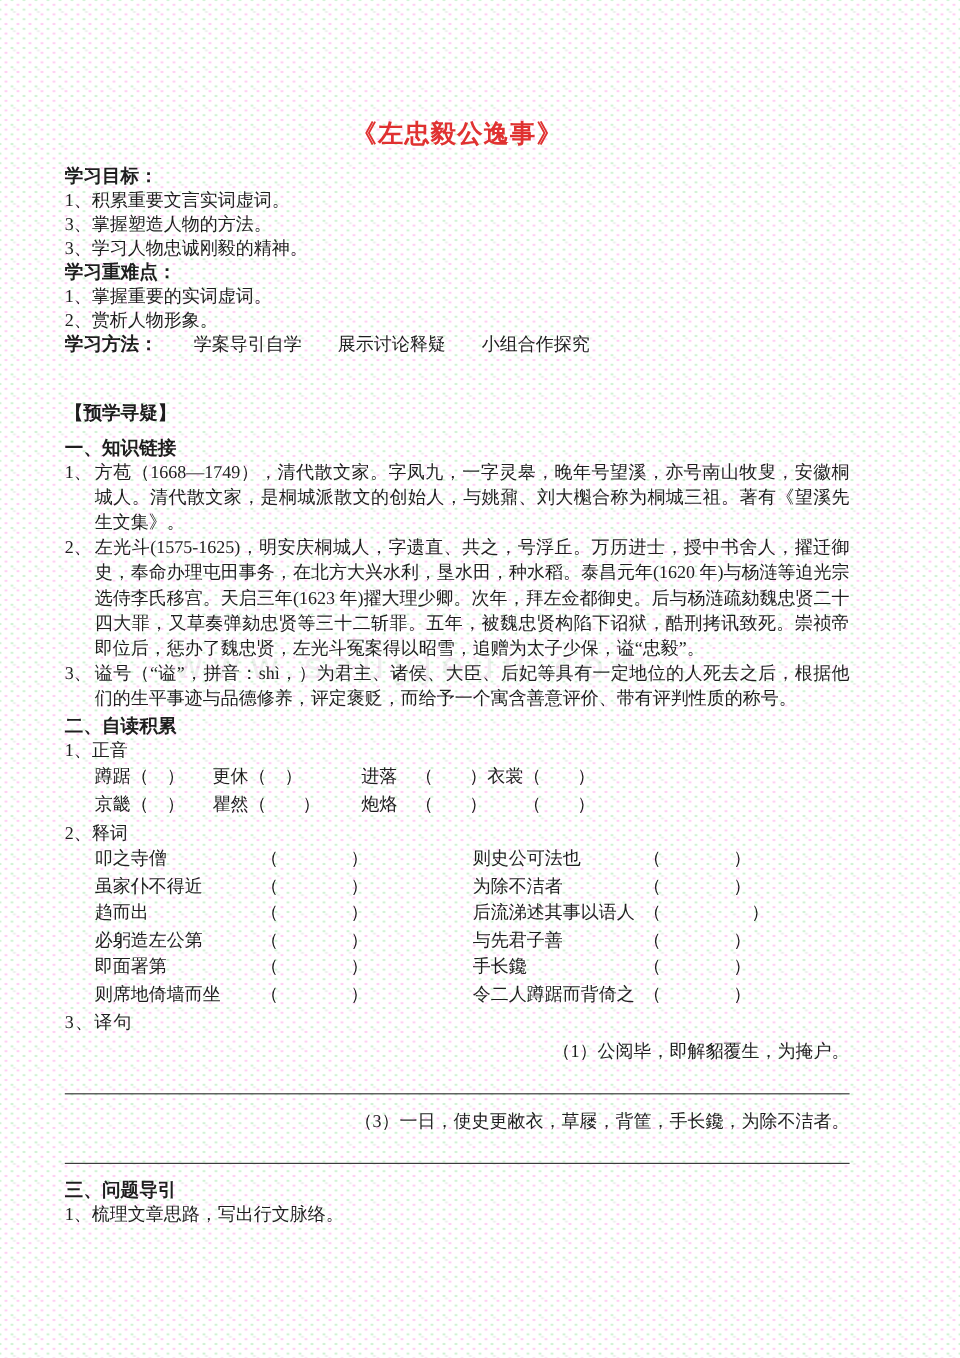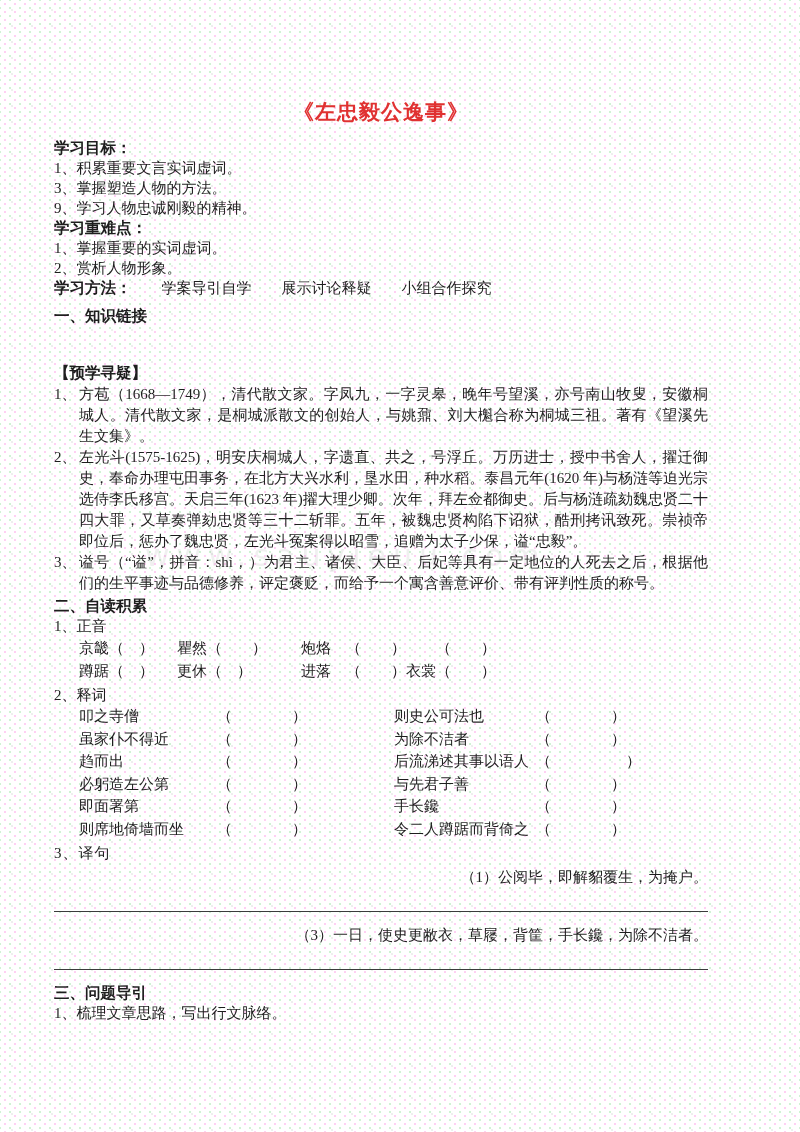--- a/index.html
+++ b/index.html
@@ -56,64 +56,64 @@
 <div class="page">
   <div class="watermark">www.sauyjeuu.com</div>
   <div class="content">
 
     <div class="title">《左忠毅公逸事》</div>
 
     <div class="h line">学习目标：</div>
     <div>
         <div class="line">1、积累重要文言实词虚词。</div>
         <div class="line">3、掌握塑造人物的方法。</div>
-        <div class="line">9、学习人物忠诚刚毅的精神。</div>
+        <div class="line">3、学习人物忠诚刚毅的精神。</div>
       </div>
 
     <div class="h line">学习重难点：</div>
     <div>
         <div class="line">1、掌握重要的实词虚词。</div>
         <div class="line">2、赏析人物形象。</div>
       </div>
 
     <div class="line methods-line">
       <span class="h">学习方法：</span><span><span class="m">学案导引自学</span><span class="m">展示讨论释疑</span><span class="m">小组合作探究</span></span>
     </div>
 
+    <div class="h preview">【预学寻疑】</div>
+
     <div class="h line kh">一、知识链接</div>
-
-    <div class="h preview">【预学寻疑】</div>
     <div>
         <div class="kitem">
           <span class="knum">1、</span>
           <span class="ktext">方苞（1668—1749），清代散文家。字凤九，一字灵皋，晚年号望溪，亦号南山牧叟，安徽桐城人。清代散文家，是桐城派散文的创始人，与姚鼐、刘大櫆合称为桐城三祖。著有《望溪先生文集》。</span>
         </div>
         <div class="kitem">
           <span class="knum">2、</span>
           <span class="ktext">左光斗(1575-1625)，明安庆桐城人，字遗直、共之，号浮丘。万历进士，授中书舍人，擢迁御史，奉命办理屯田事务，在北方大兴水利，垦水田，种水稻。泰昌元年(1620 年)与杨涟等迫光宗选侍李氏移宫。天启三年(1623 年)擢大理少卿。次年，拜左佥都御史。后与杨涟疏劾魏忠贤二十四大罪，又草奏弹劾忠贤等三十二斩罪。五年，被魏忠贤构陷下诏狱，酷刑拷讯致死。崇祯帝即位后，惩办了魏忠贤，左光斗冤案得以昭雪，追赠为太子少保，谥“忠毅”。</span>
         </div>
         <div class="kitem">
           <span class="knum">3、</span>
           <span class="ktext">谥号（“谥”，拼音：shì，）为君主、诸侯、大臣、后妃等具有一定地位的人死去之后，根据他们的生平事迹与品德修养，评定褒贬，而给予一个寓含善意评价、带有评判性质的称号。</span>
         </div>
       </div>
 
     <div class="h line sub">二、自读积累</div>
 
     <div class="line">1、正音</div>
     <div class="zrows">
         <div class="zrow">
+          <span class="zc zc0">蹲踞（　）</span>
+          <span class="zc zc1">更休（　）</span>
+          <span class="zc zc2">进落　（　　）衣裳（　　）</span>
+        </div>
+        <div class="zrow">
           <span class="zc zc0">京畿（　）</span>
           <span class="zc zc1">瞿然（　　）</span>
           <span class="zc zc2">炮烙　（　　）　　（　　）</span>
-        </div>
-        <div class="zrow">
-          <span class="zc zc0">蹲踞（　）</span>
-          <span class="zc zc1">更休（　）</span>
-          <span class="zc zc2">进落　（　　）衣裳（　　）</span>
         </div>
       </div>
 
     <div class="line">2、释词</div>
     <div class="srows">
         <div class="srow">
           <span class="scell l"><span class="lterm">叩之寺僧</span><span class="blank">（　　　　）</span></span>
           <span class="scell r"><span class="rterm">则史公可法也</span><span class="blank">（　　　　）</span></span>
         </div>
         <div class="srow">

